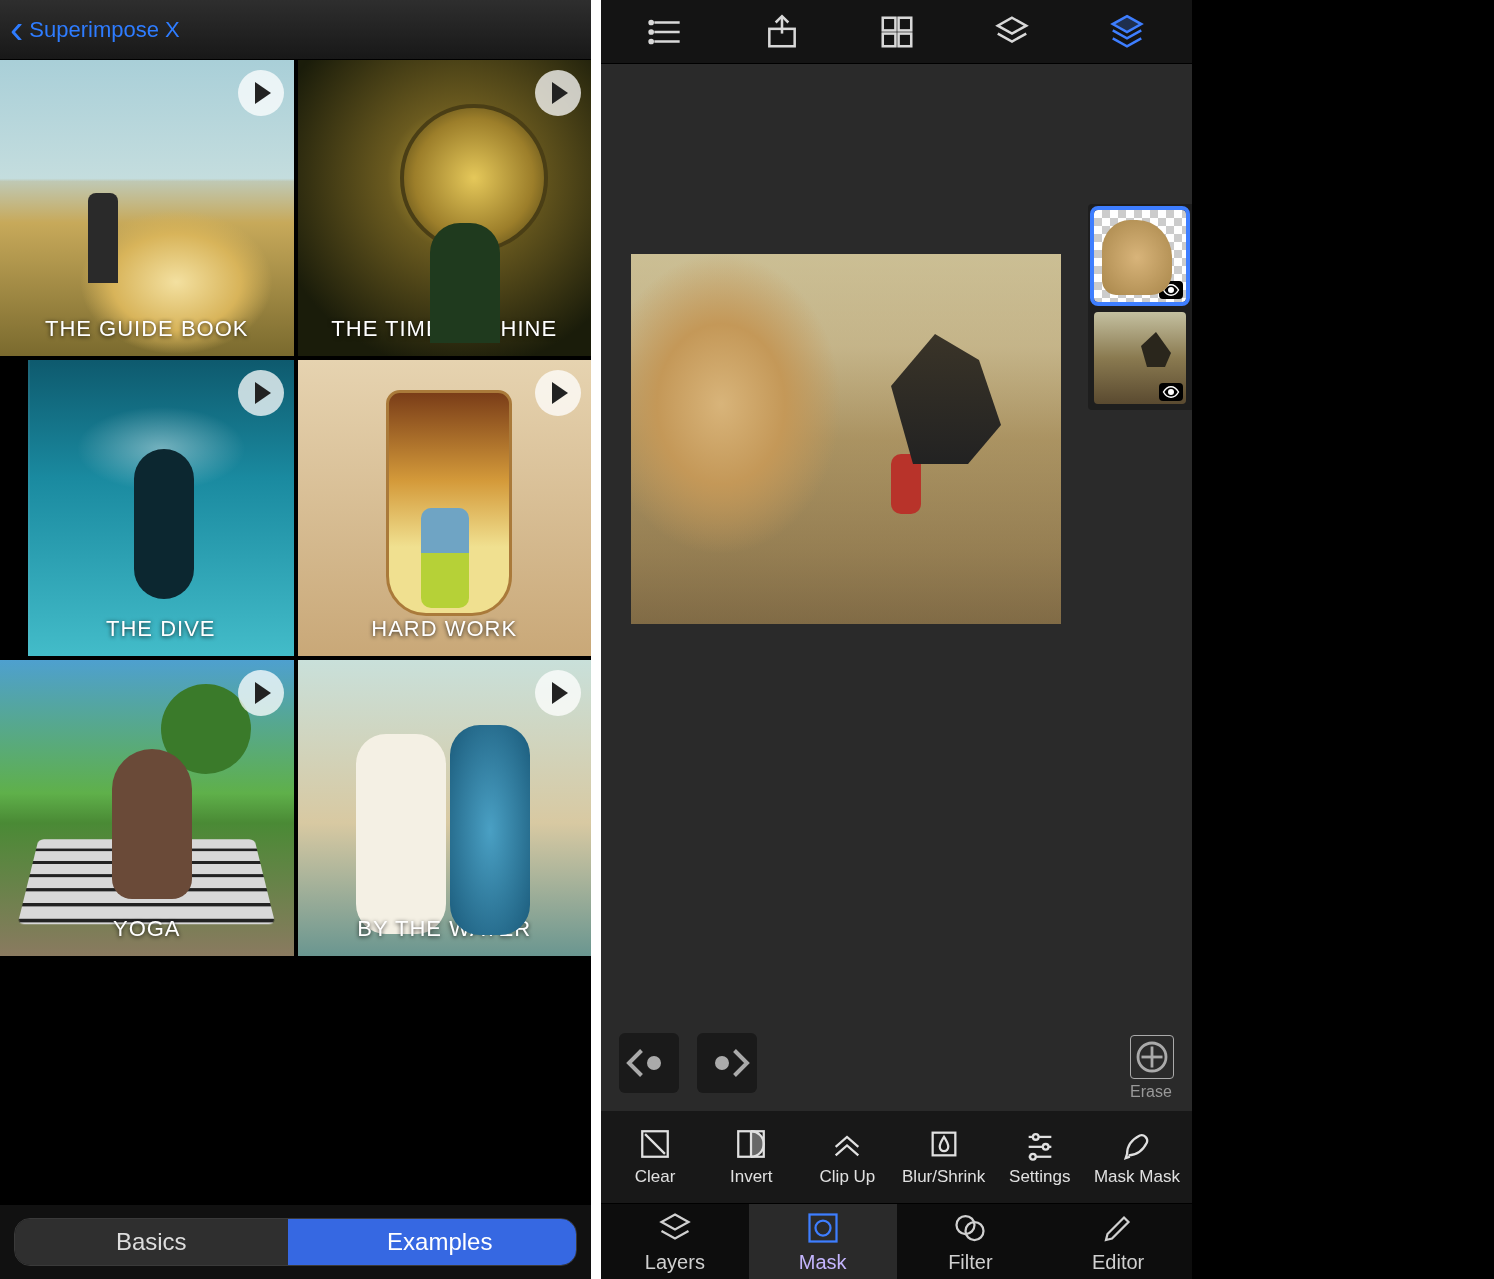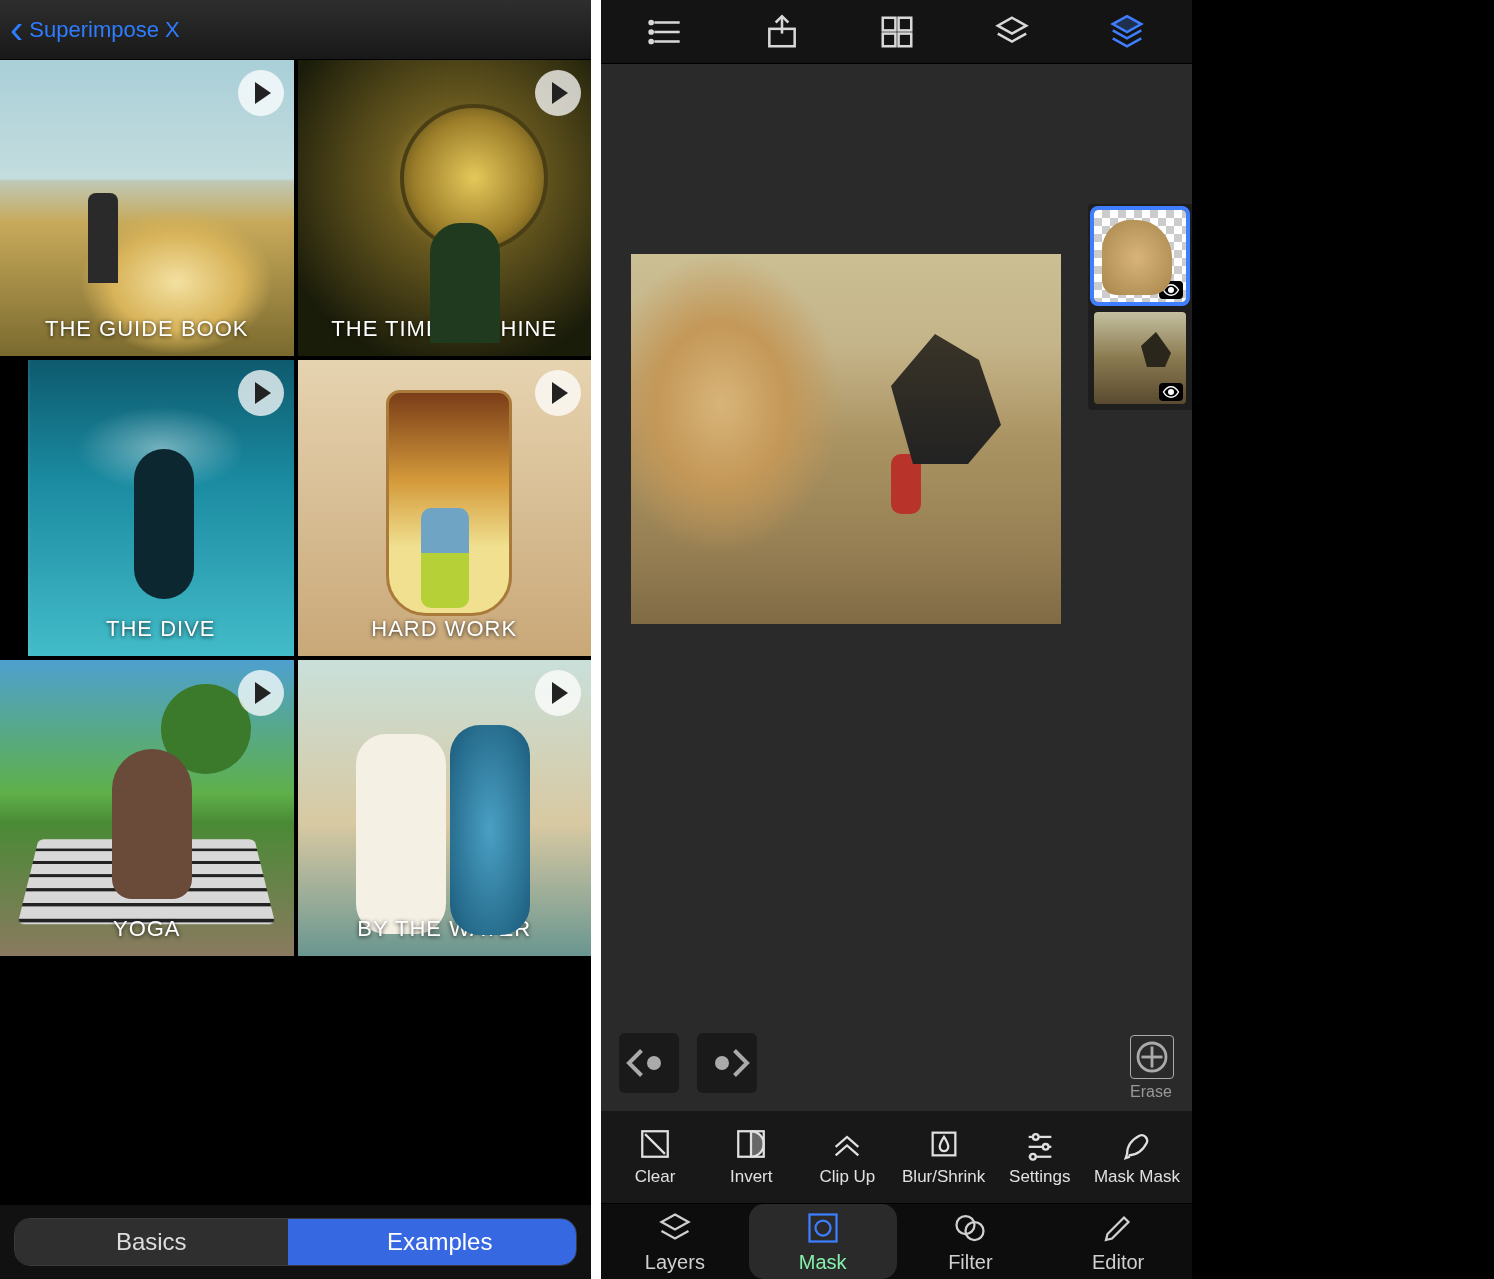--- a/index.html
+++ b/index.html
@@ -248,21 +248,21 @@
     height:76px;
     background:#0d0d0d;
     display:flex;
     border-top:1px solid #000;
   }
   .mode-item {
     flex:1;
     display:flex;flex-direction:column;align-items:center;justify-content:center;gap:5px;
     color:#d0d0d0;font-size:20px;
   }
-  .mode-item.active { background:#2a2a2a; color:#86efac;border-radius:15px; }
+  .mode-item.active { background:#2a2a2a; color:#c4b5fd; }
   .mode-item .ic{width:36px;height:36px;}
   .mode-item.active .ic{color:#3e7eff;}
 </style>
 </head>
 <body>
 
 <div class="phone phone-left">
   <div class="nav-bar">
     <span class="back-chevron">‹</span>
     <span class="nav-title">Superimpose X</span>

